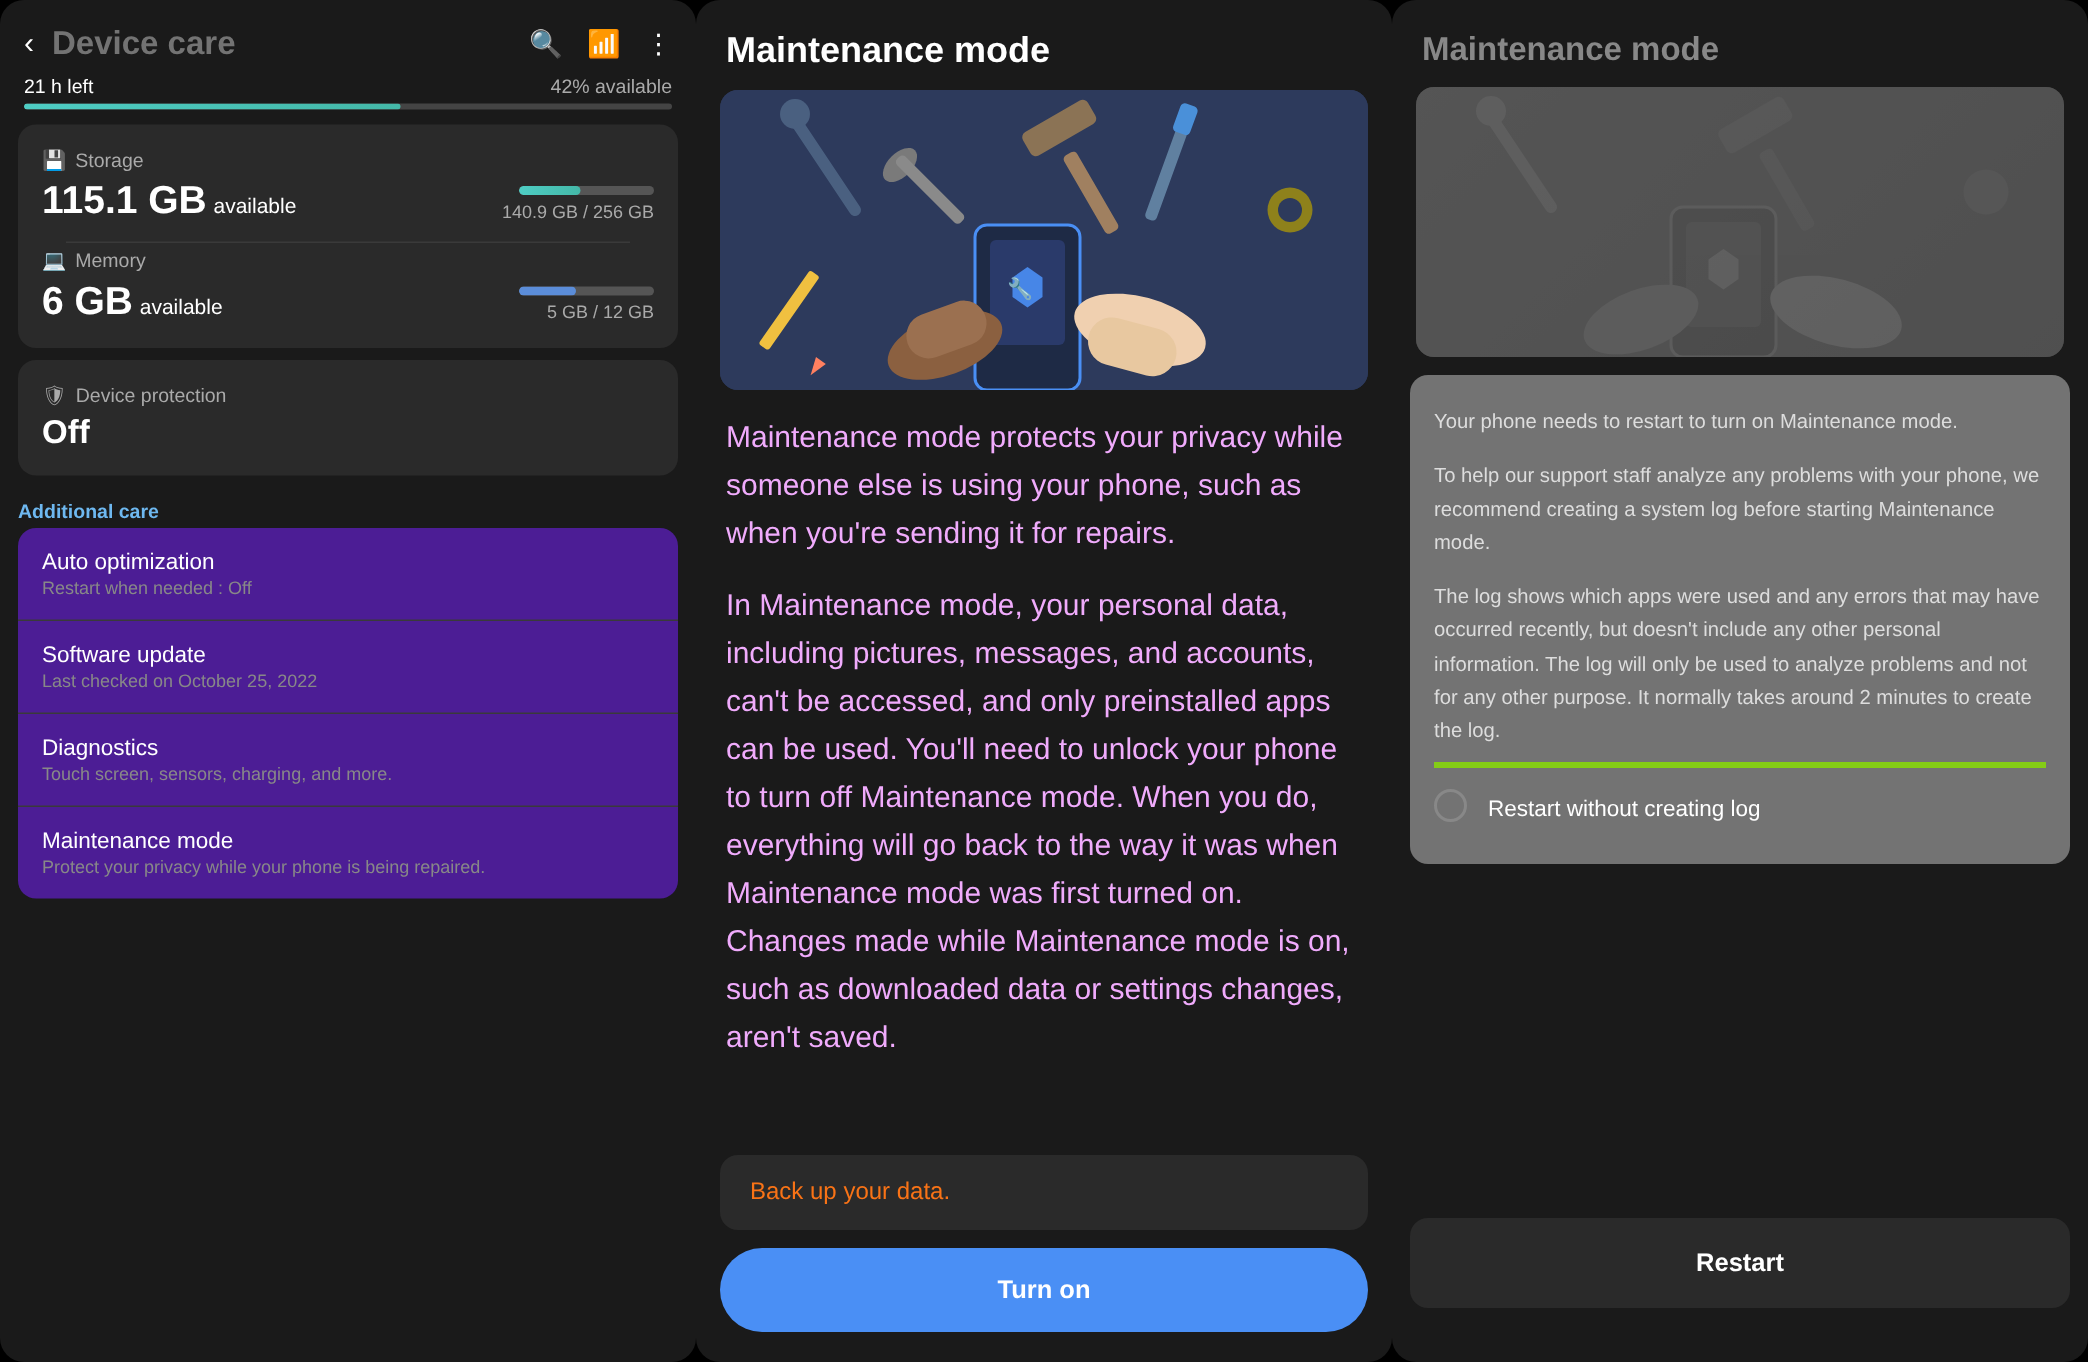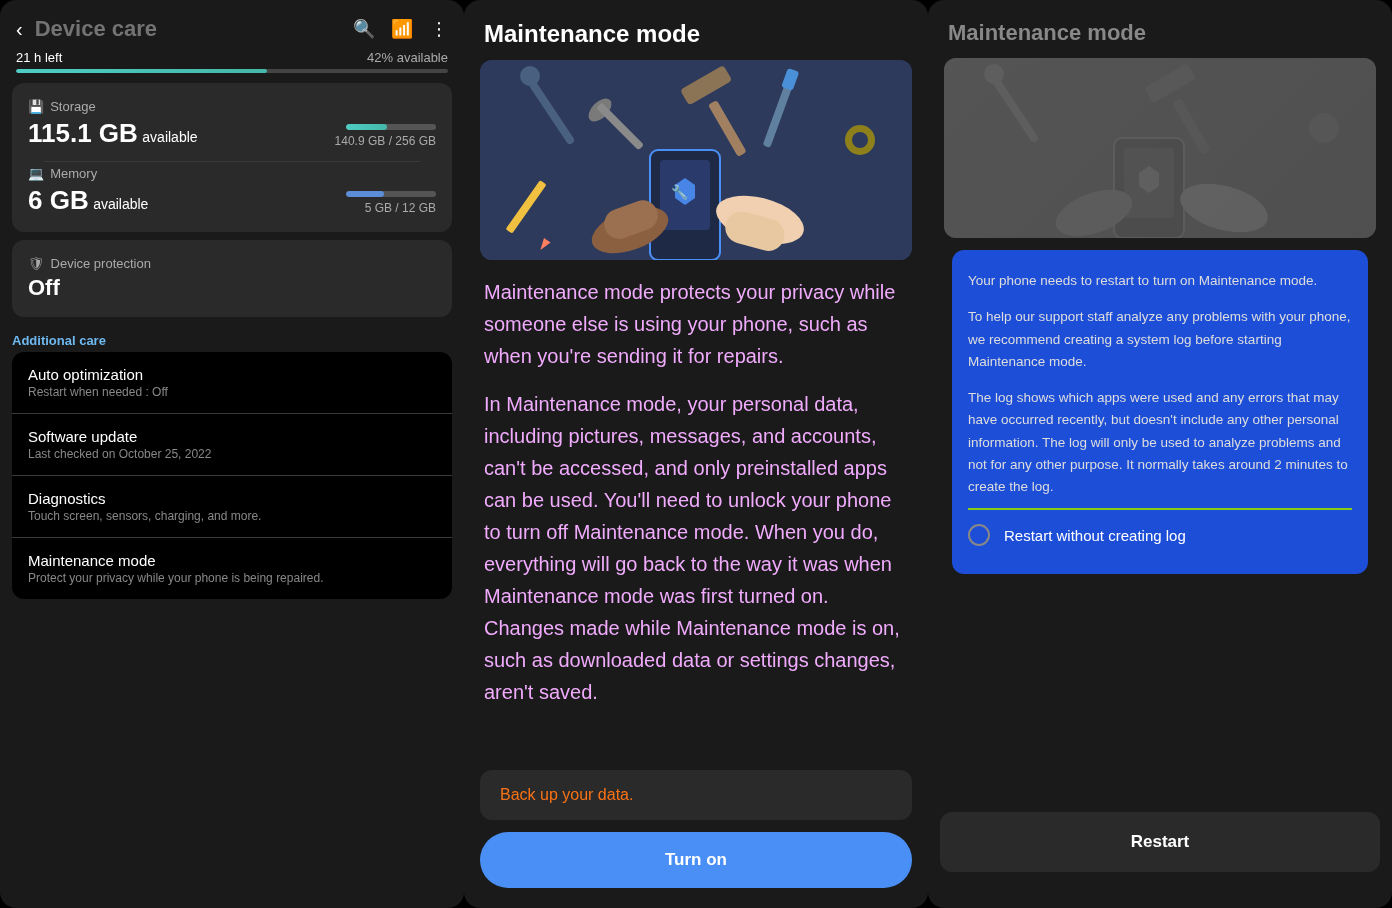--- a/index.html
+++ b/index.html
@@ -190,21 +190,21 @@
     }
 
     .additional-care-title {
       color: #6eb8f0;
       font-size: 13px;
       font-weight: 600;
       margin-bottom: 4px;
     }
 
     .additional-card {
-      background: #000000;
+      background: #4c1d95;
       border-radius: 12px;
       margin: 4px 12px;
       padding: 0;
       overflow: hidden;
     }
 
     .menu-item {
       padding: 14px 16px;
       border-bottom: 1px solid #3a3a3a;
       cursor: pointer;
@@ -355,43 +355,43 @@
       justify-content: center;
       opacity: 0.6;
     }
 
     .panel3-body {
       flex: 1;
       padding: 0 12px;
     }
 
     .restart-info-box {
-      background: #1d4ed8;
-      border-radius: 12px;
-      margin: 12px 12px;
+      background: #737373;
+      border-radius: 12px;
+      margin: 12px 0;
       padding: 20px 16px;
     }
 
     .restart-info-text {
       color: #ddd;
       font-size: 13.5px;
       line-height: 1.65;
       margin-bottom: 14px;
     }
 
     .restart-info-text:last-of-type {
       margin-bottom: 0;
     }
 
     .radio-option {
       display: flex;
-      align-items: center;
+      align-items: flex-end;
       gap: 14px;
       padding: 14px 0 8px 0;
-      border-top: 2px solid #84cc16;
+      border-top: 4px solid #84cc16;
       margin-top: 10px;
     }
 
     .radio-circle {
       width: 22px;
       height: 22px;
       border-radius: 50%;
       border: 2px solid #888;
       flex-shrink: 0;
     }

